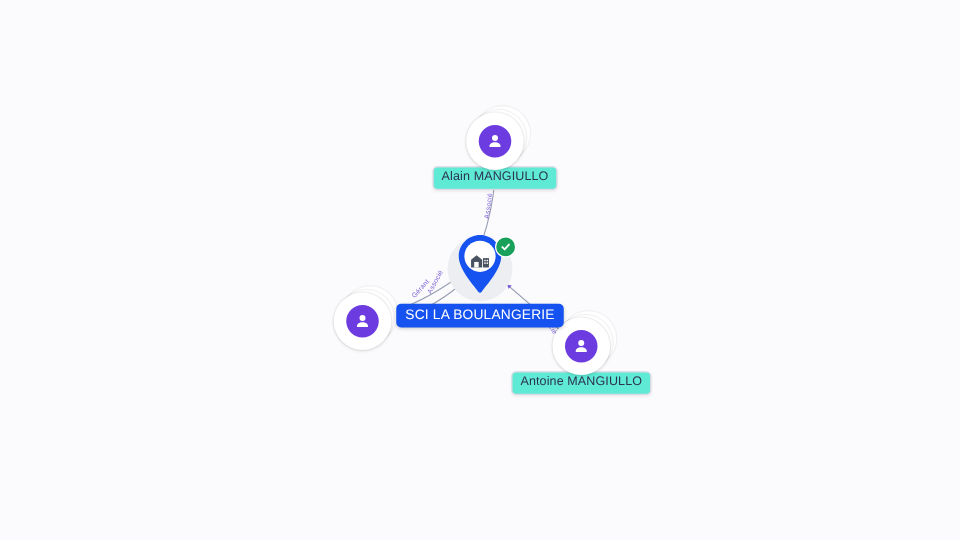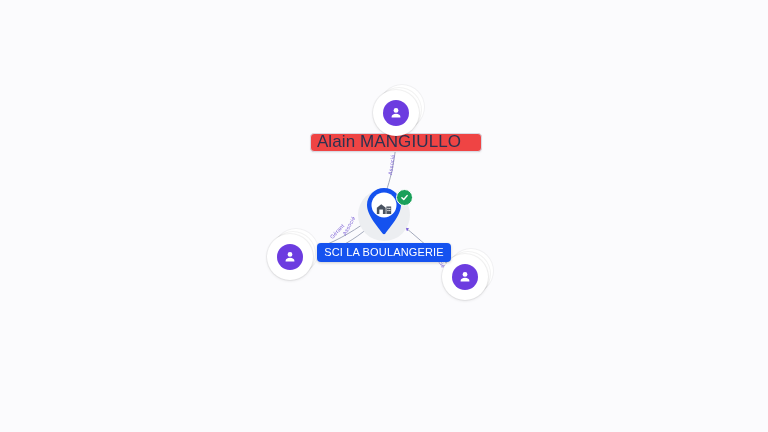--- a/index.html
+++ b/index.html
@@ -59,25 +59,25 @@
     border-radius: 50%;
     background: #6c3ce0;
     display: flex;
     align-items: center;
     justify-content: center;
   }
   .avatar svg { display: block; }
 
   .chip {
     margin-top: -3px;
-    background: #ef4444;
+    background: #5eead4;
     border: 1px solid #d8d9e3;
     border-radius: 4px;
-    padding: 2px 20px 3px 6px;
-    font-size: 17px;
+    padding: 2px 6px 3px 6px;
+    font-size: 10px;
     line-height: 12px;
     color: #2c3250;
     white-space: nowrap;
     box-shadow: 0 1px 2px rgba(0,0,0,0.06);
     letter-spacing: 0.1px;
   }
 
   
   .company-node {
     position: absolute;
@@ -195,20 +195,21 @@
 
   <div class="node" style="left:413px; top:254px; width:104px;">
     <div class="halo">
       <div class="avatar">
         <svg width="16" height="16" viewBox="0 0 24 24" fill="#ffffff">
           <circle cx="12" cy="8.2" r="3.6"></circle>
           <path d="M12 13.2c-3.9 0-6.6 2.1-6.6 4.3v1.3h13.2v-1.3c0-2.2-2.7-4.3-6.6-4.3z"></path>
         </svg>
       </div>
     </div>
+    <div class="chip">Antoine MANGIULLO</div>
   </div>
 
   <div class="company-node" style="left:331px; top:189px; width:106px;">
     <div class="company-halo">
       <div class="pin">
         <svg width="40" height="52" viewBox="0 0 40 52">
           <path d="M20 3 C10.6 3 3 10.6 3 20 C3 30.5 14.5 42.5 18.6 48.4 C19.3 49.4 20.7 49.4 21.4 48.4 C25.5 42.5 37 30.5 37 20 C37 10.6 29.4 3 20 3 Z" fill="#1552ef"></path>
           <circle cx="20" cy="20" r="12.5" fill="#ffffff"></circle>
         </svg>
       </div>

